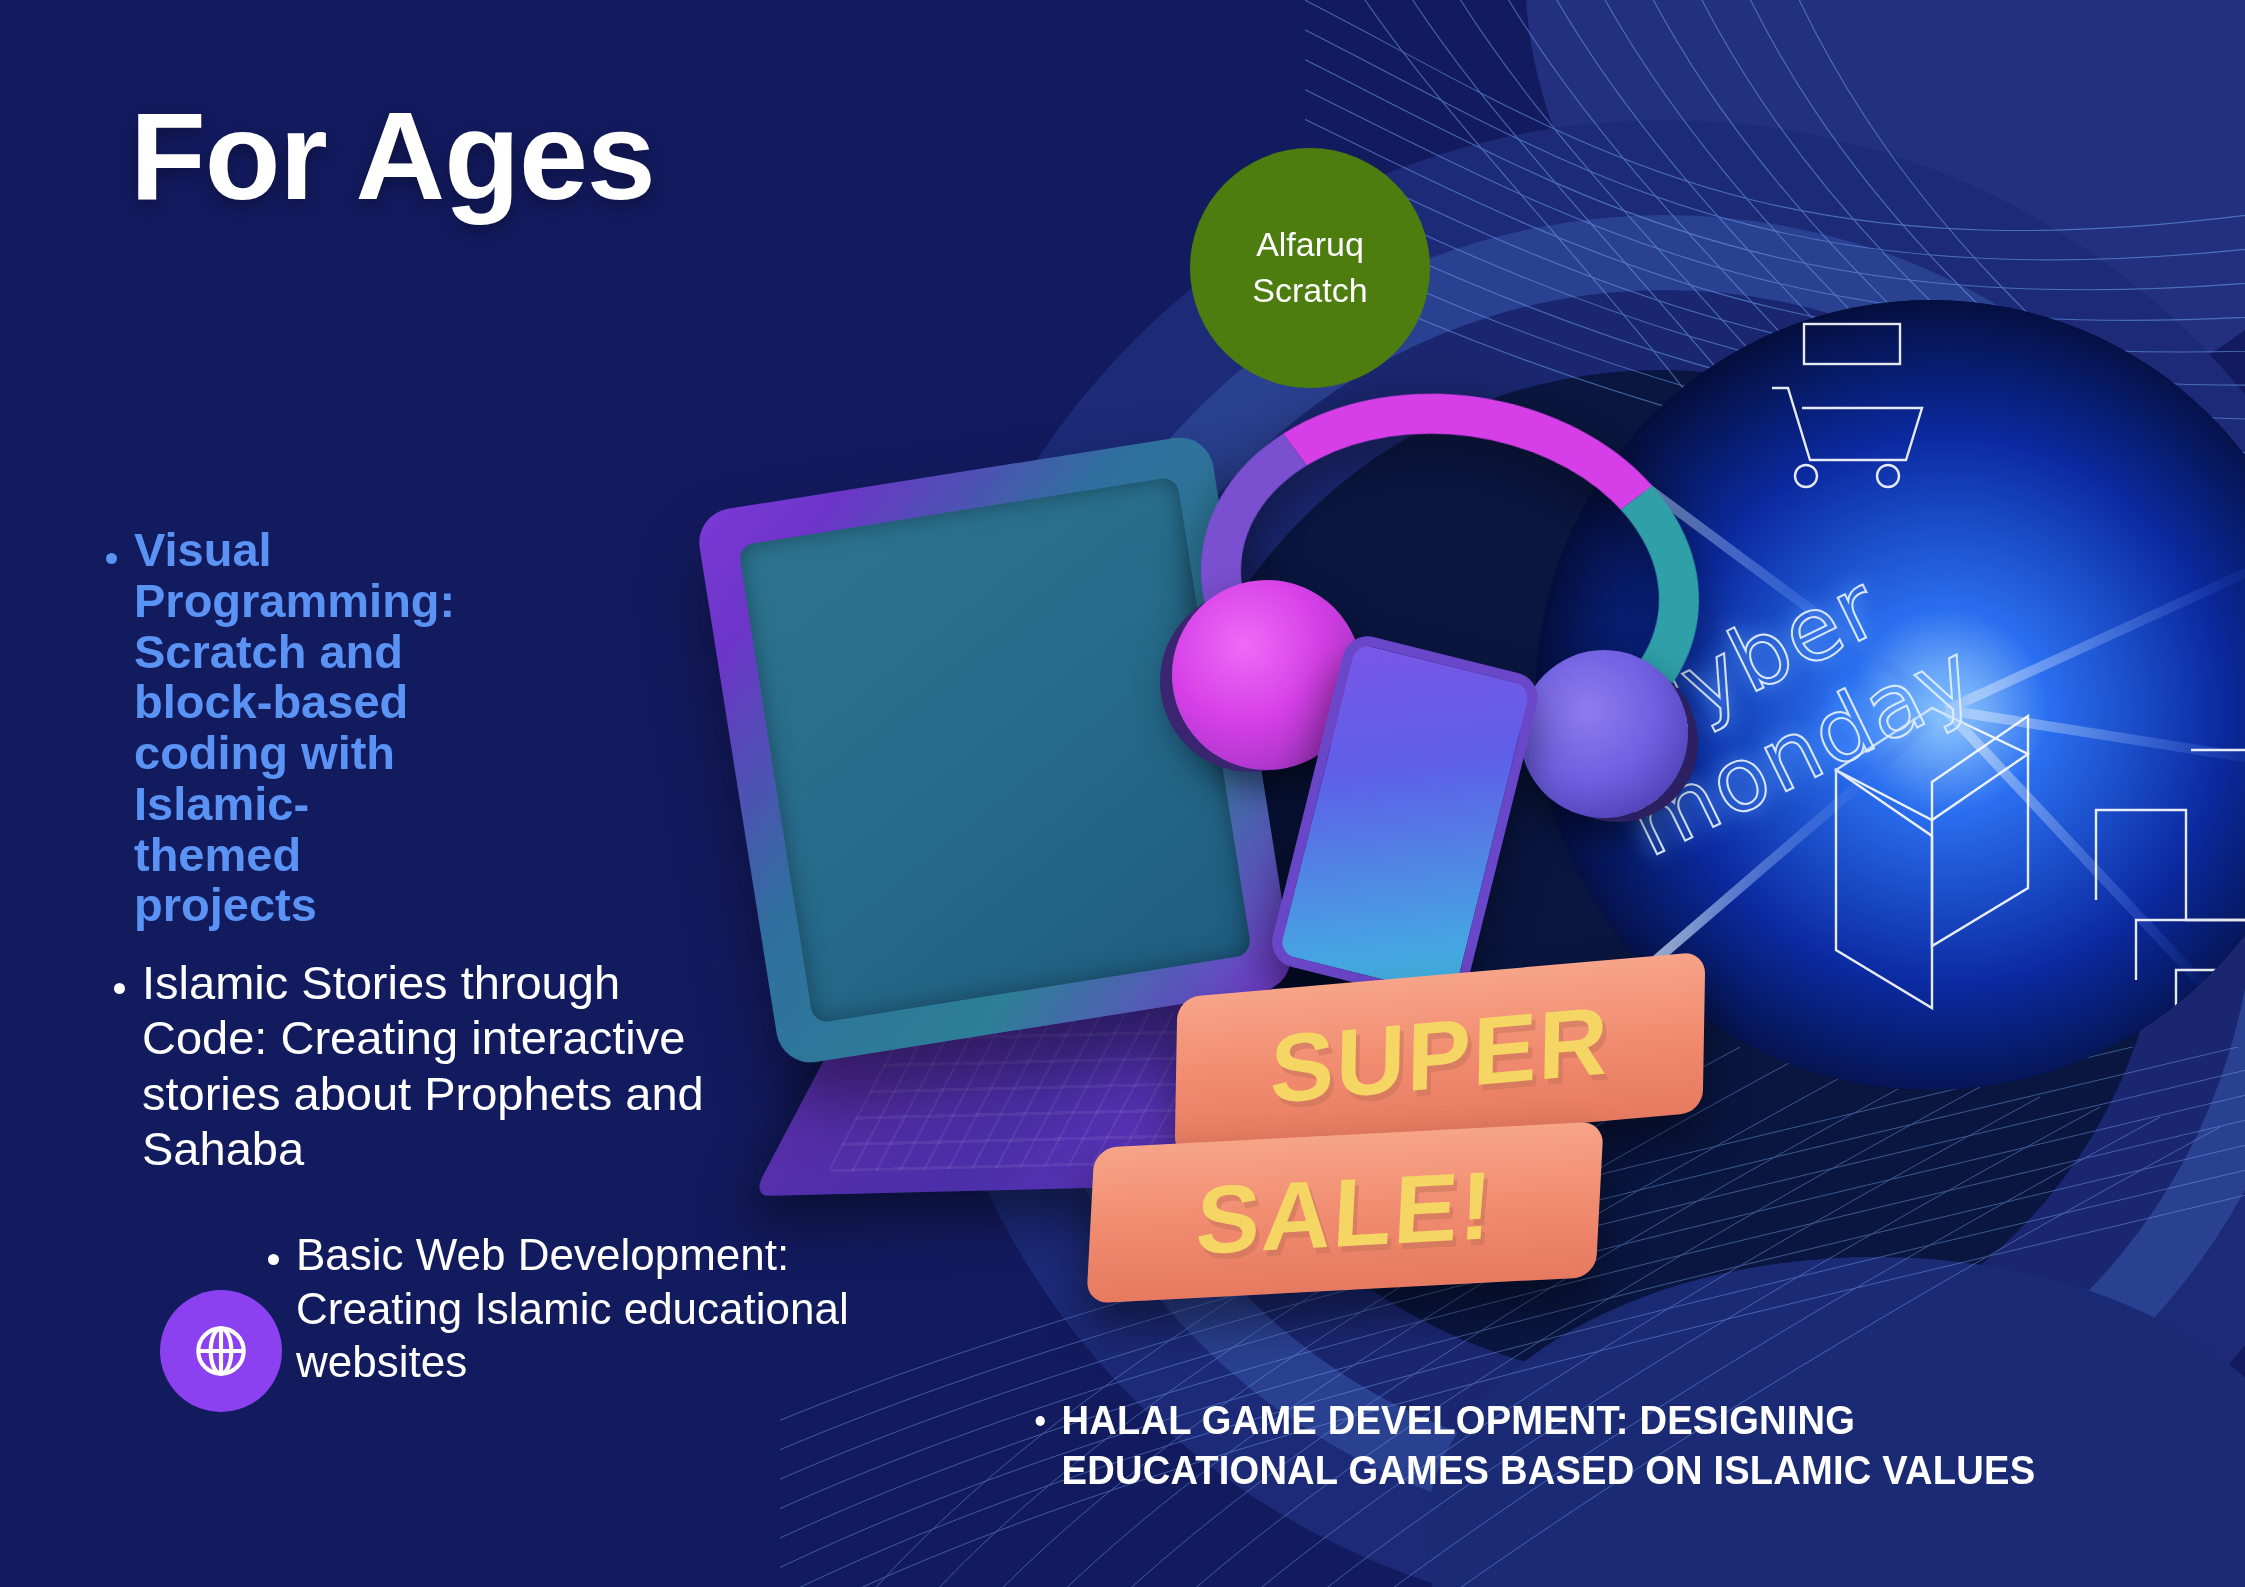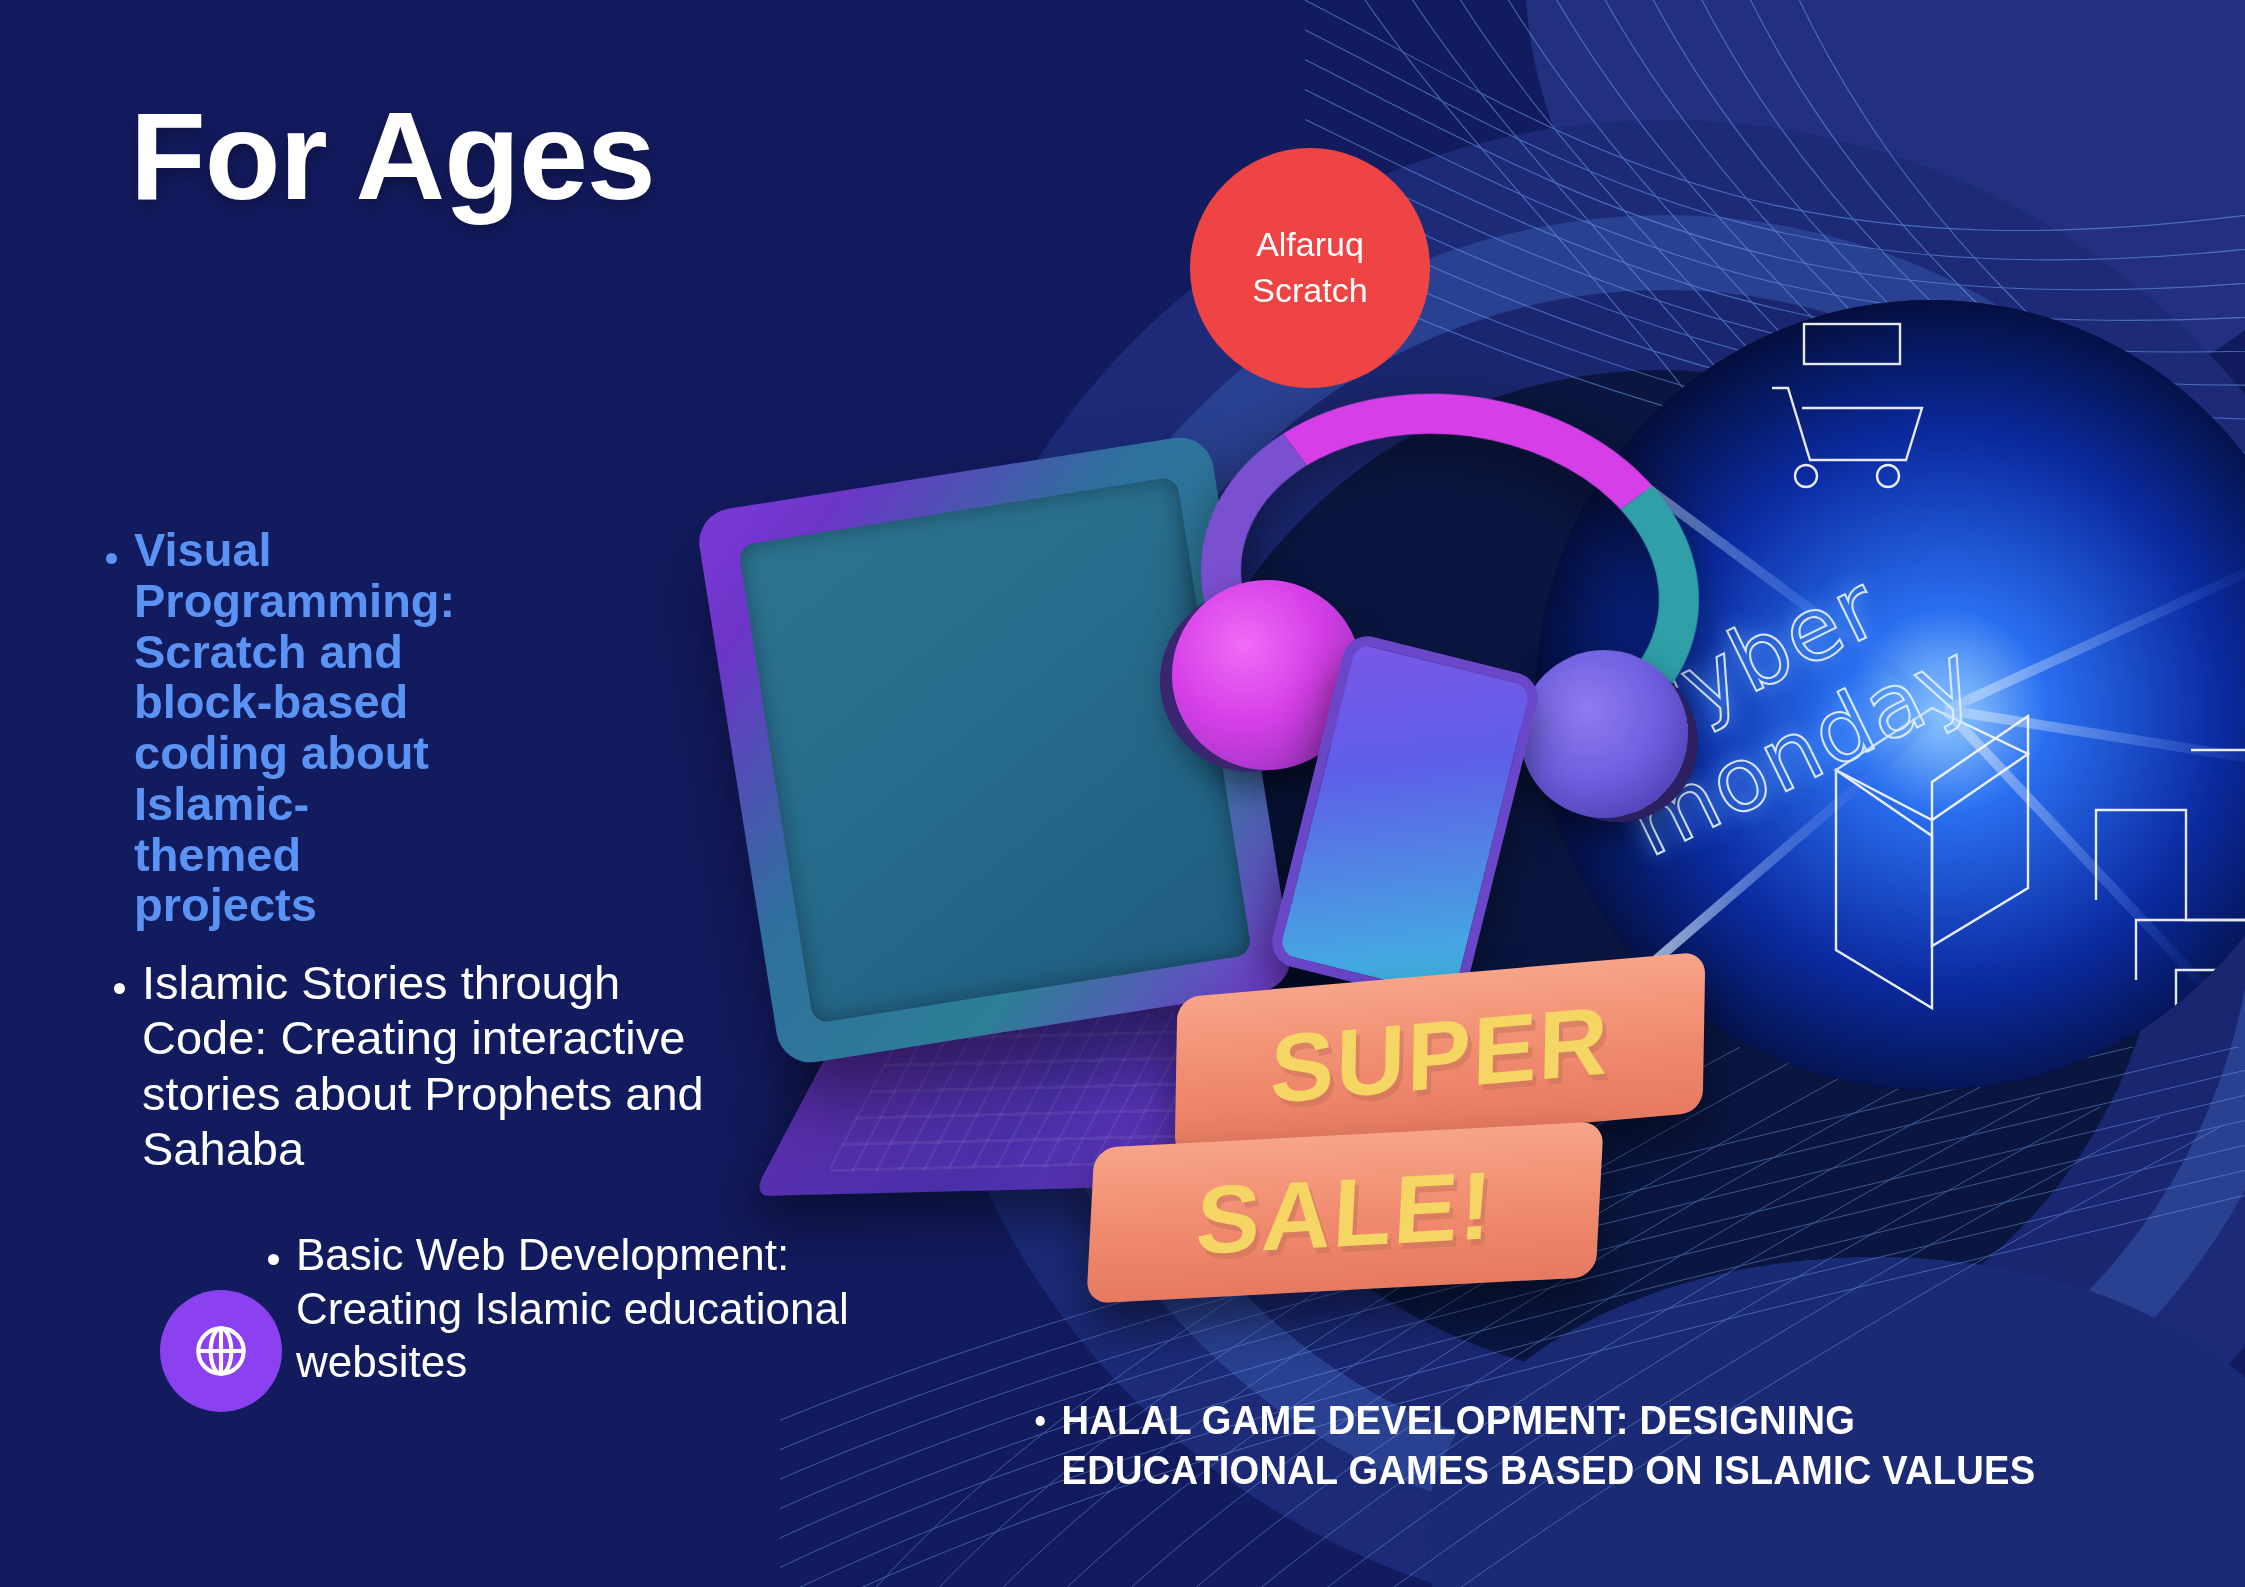--- a/index.html
+++ b/index.html
@@ -136,21 +136,21 @@
     background:#8b41f0;
     display:flex;align-items:center;justify-content:center;
   }
 
   
   .academy-badge{
     position:absolute;
     left:1190px; top:148px;
     width:240px;height:240px;
     border-radius:50%;
-    background:#ef4444;
+    background:#4d7c0f;
     display:flex;align-items:center;justify-content:center;
     text-align:center;
     color:#fff;
     font-size:34px;
     line-height:1.35;
   }
 
   
   .laptop{
     position:absolute;
@@ -378,21 +378,21 @@
   </div>
 
   <div class="academy-badge">
     <div>
       <div>Alfaruq</div>
       <div>Scratch</div>
     </div>
   </div>
 
   <ul class="blist bullet-1">
-    <li>Visual Programming: Scratch and block-based coding about Islamic-themed projects</li>
+    <li>Visual Programming: Scratch and block-based coding with Islamic-themed projects</li>
   </ul>
 
   <ul class="blist bullet-2">
     <li>Islamic Stories through Code: Creating interactive stories about Prophets and Sahaba</li>
   </ul>
 
   <div class="globe-chip">
     <svg width="66" height="66" viewBox="0 0 64 64">
       <g fill="none" stroke="#ffffff" stroke-width="4">
         <circle cx="32" cy="32" r="22"></circle>

